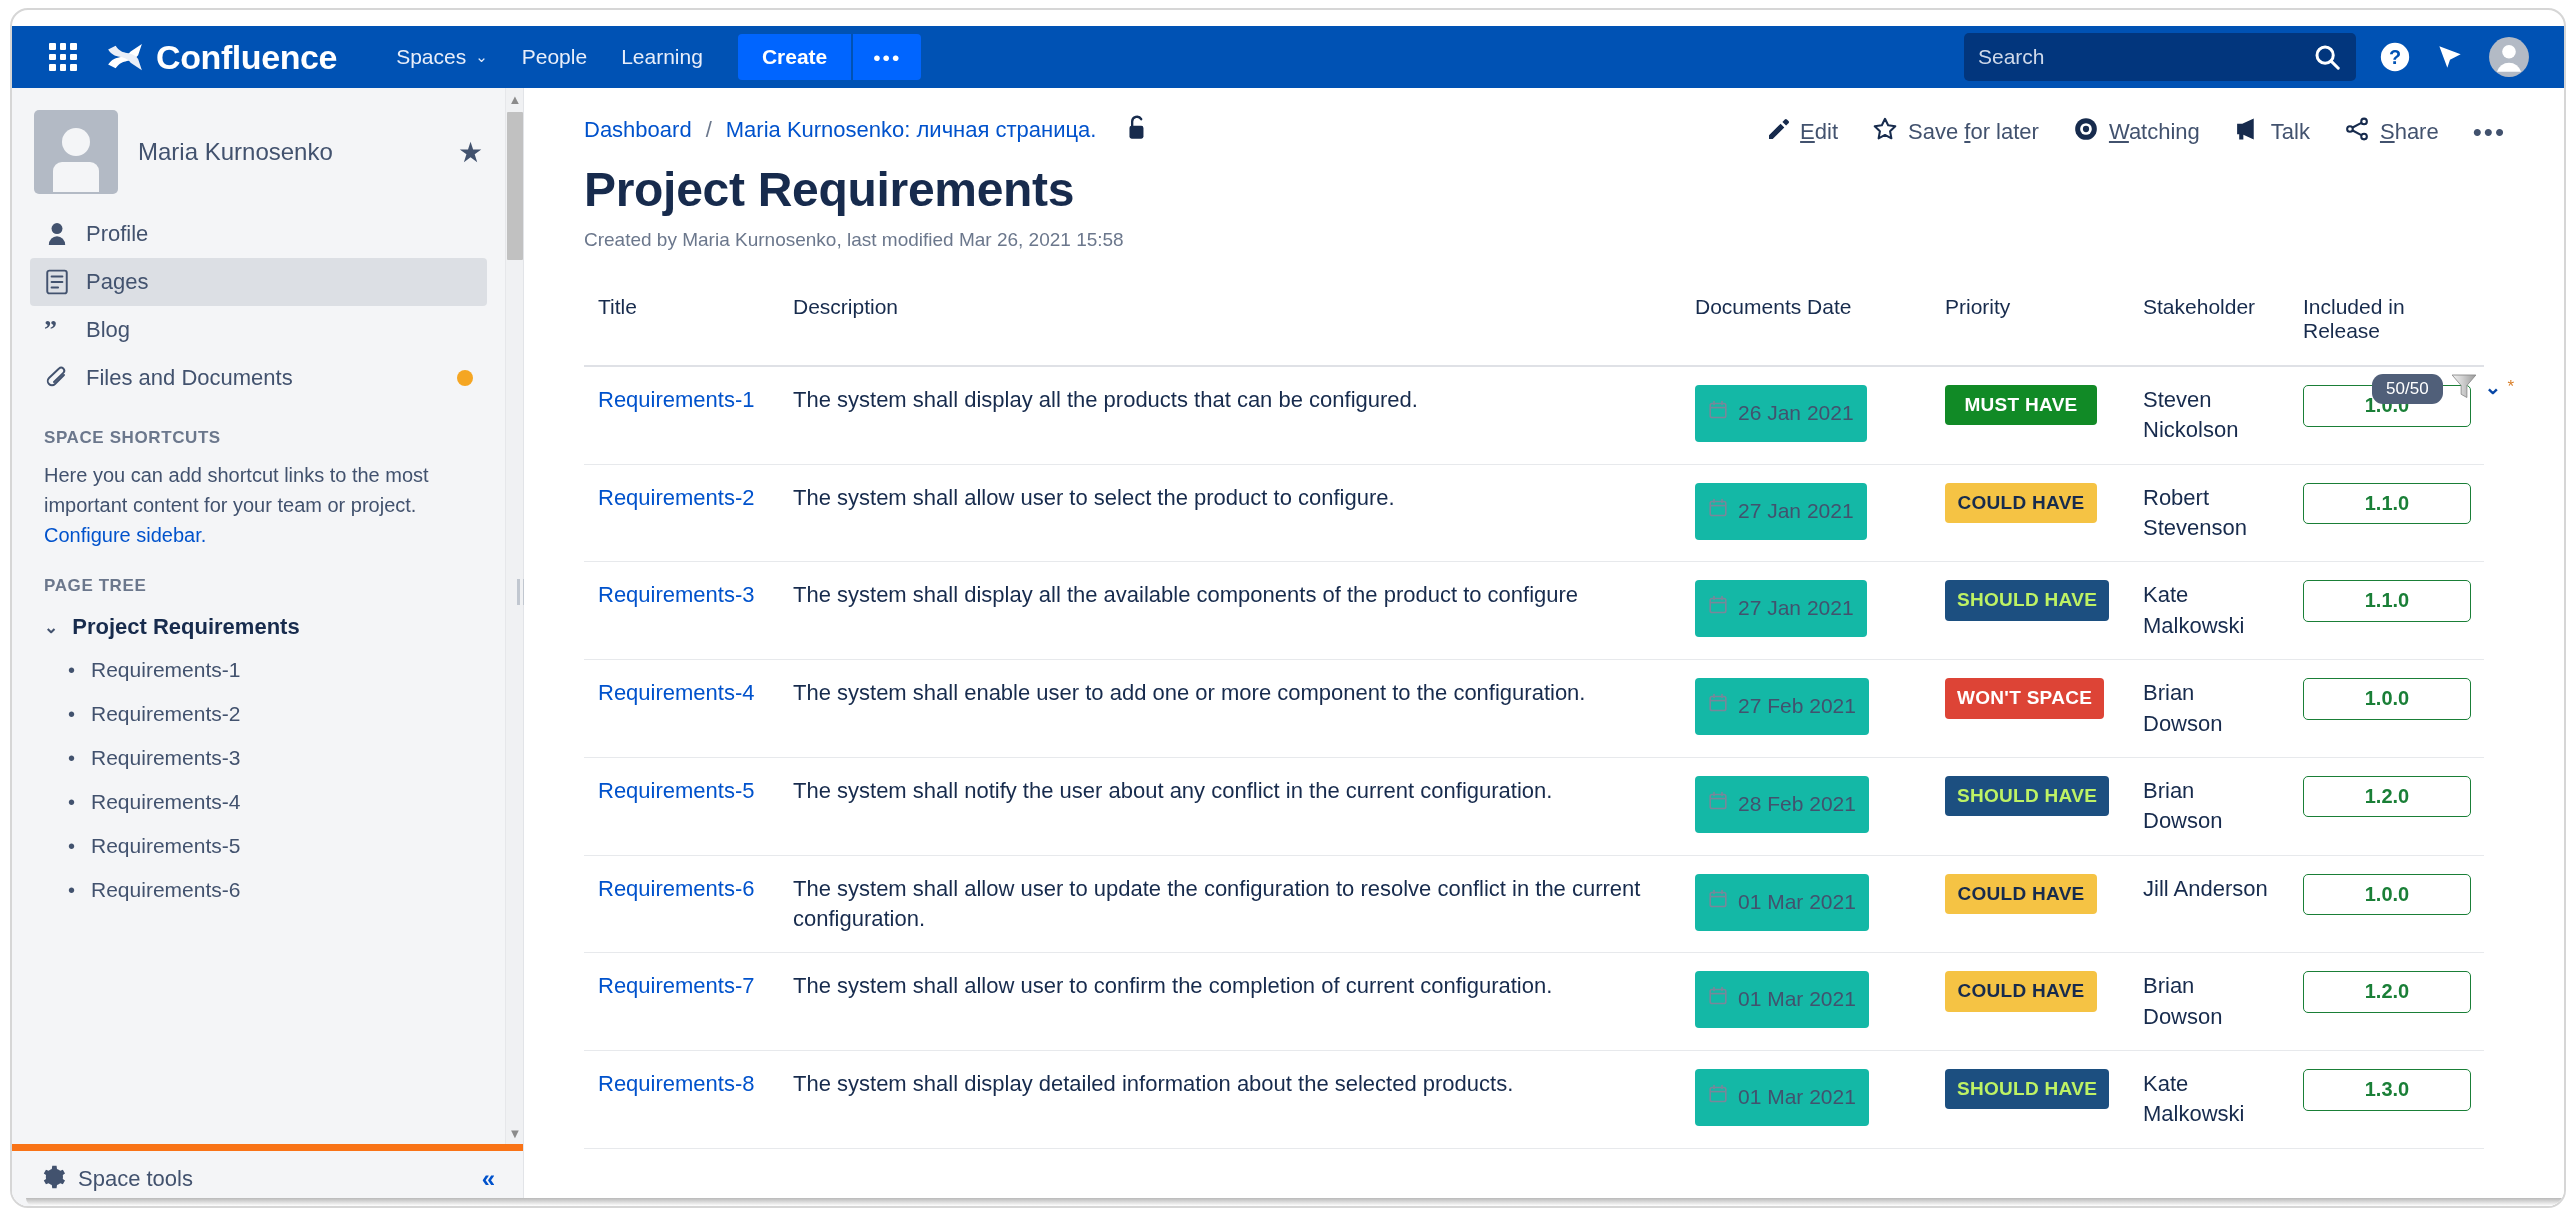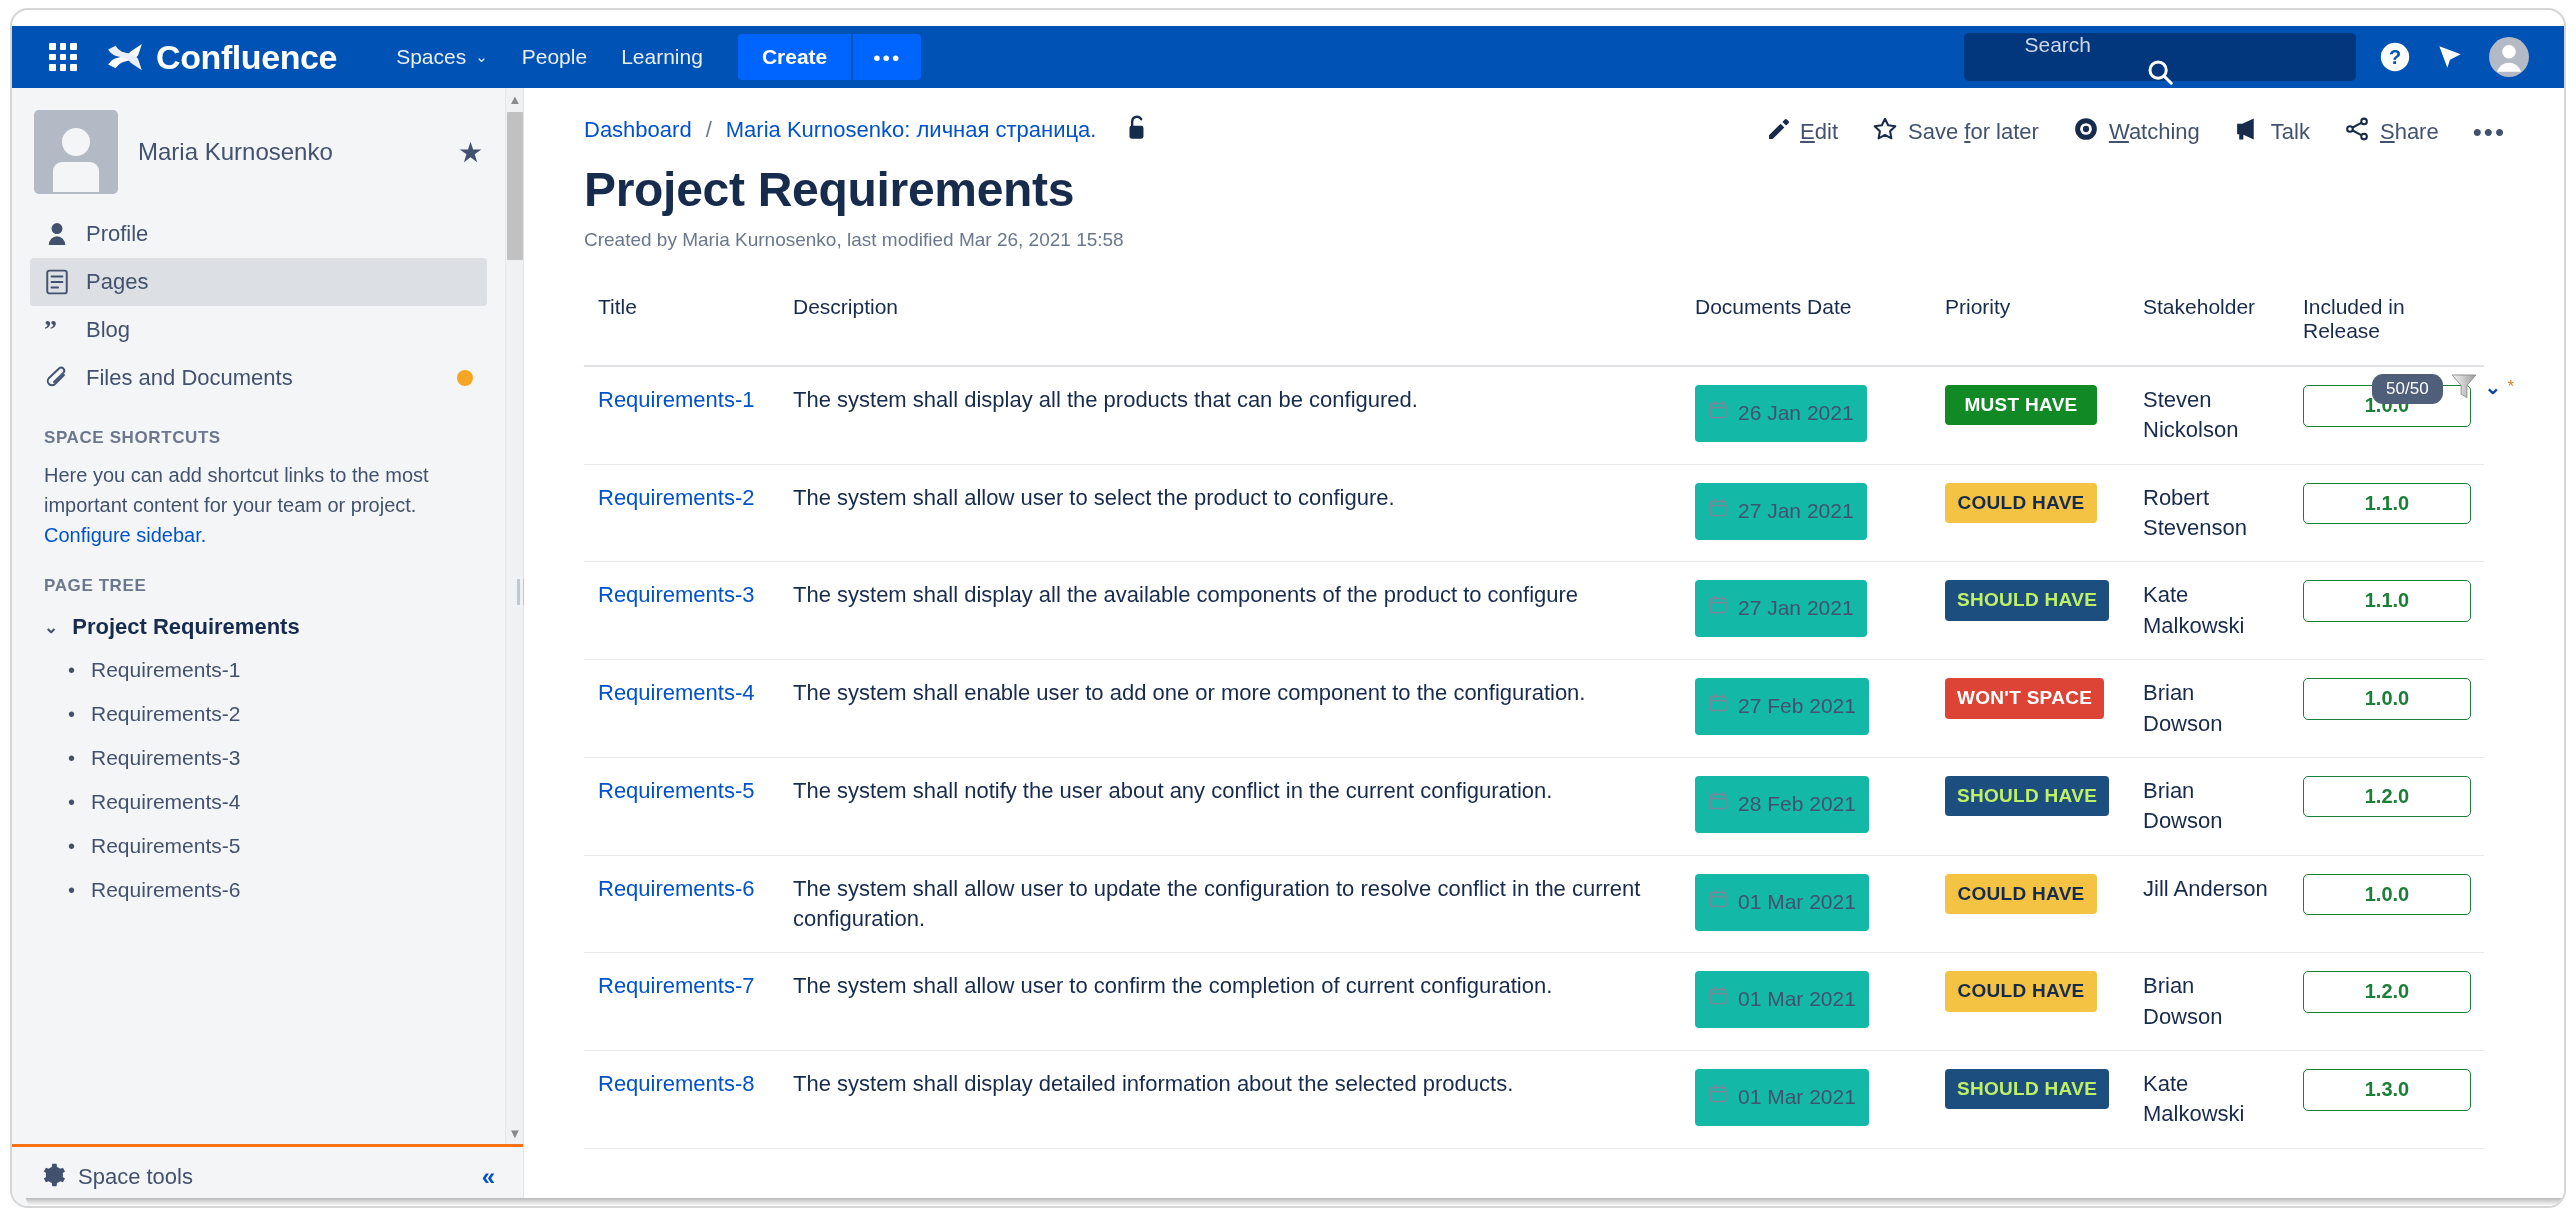--- a/index.html
+++ b/index.html
@@ -70,21 +70,20 @@
 
   .nav-right {
     margin-left: auto; display: flex; align-items: center;
     padding-right: 34px; gap: 22px;
   }
   #search-box {
     background: #02367d; border-radius: 5px;
     width: 392px; height: 48px;
     display: flex; align-items: center; padding: 0 14px;
     cursor: text;
-    flex-direction: column;
   }
   #search-input {
     background: transparent; border: none; outline: none;
     color: #ffffff; font-size: 21px; flex: 1;
     font-family: inherit;
   }
   #search-input::placeholder { color: #cfd9ea; }
   .nav-icon { cursor: pointer; display:flex; align-items:center; justify-content:center; }
 
   
@@ -179,21 +178,21 @@
   #side-sb-thumb {
     position: absolute; left: 1px; top: 24px;
     width: 16px; height: 148px; background: #c1c1c1;
     border-radius: 1px; cursor: grab;
   }
 
   #space-tools {
     position: absolute; left: 0; bottom: 0;
     width: 100%; height: 62px; background: #f4f5f7;
     display: flex; align-items: center; padding: 0 28px;
-    border-top: 3px solid #f97316;
+    border-top: 7px solid #f97316;
     gap: 12px;
   }
   #space-tools-label { font-size: 22px; color: #42526e; cursor: pointer; }
   #sidebar-collapse {
     margin-left: auto; color: #0052cc; font-size: 24px;
     font-weight: 700; cursor: pointer;
   }
   #sidebar-resize {
     position: absolute; right: -4px; top: 490px;
     width: 10px; height: 28px; cursor: col-resize;

